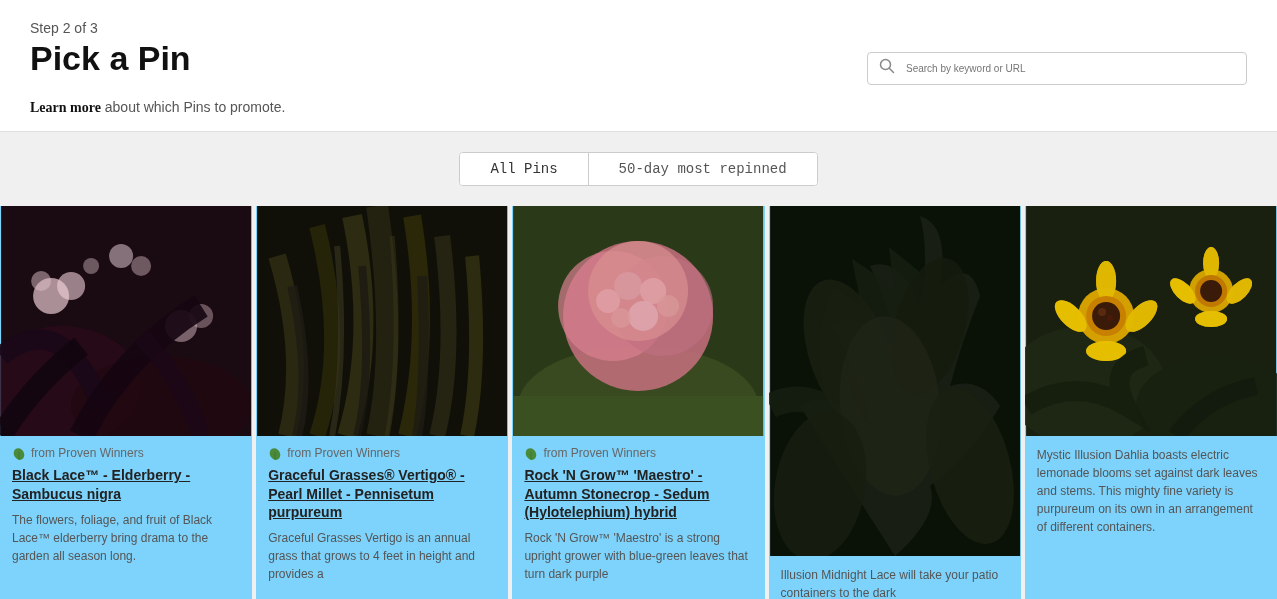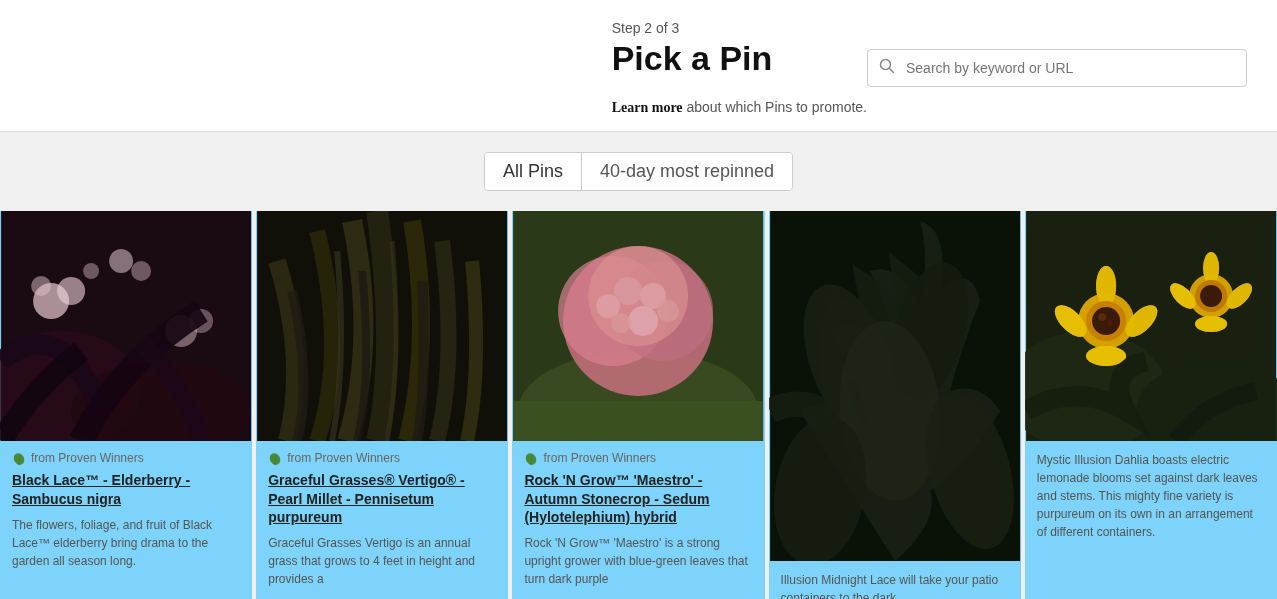--- a/index.html
+++ b/index.html
@@ -5,21 +5,21 @@
     * { margin: 0; padding: 0; box-sizing: border-box; }
     body { font-family: Arial, Helvetica, sans-serif; background: #fff; width: 1277px; }
 
     
     .header {
       padding: 20px 30px 15px 30px;
       background: #fff;
       border-bottom: 1px solid #e0e0e0;
       display: flex;
       align-items: center;
-      justify-content: flex-end;
+      justify-content: space-between;
     }
     .header-left {}
     .step-label {
       font-size: 14px;
       color: #555;
       margin-bottom: 4px;
     }
     .page-title {
       font-size: 34px;
       font-weight: bold;
@@ -47,47 +47,48 @@
       top: 50%;
       transform: translateY(-50%);
       color: #888;
       font-size: 16px;
     }
     .search-input {
       width: 100%;
       padding: 10px 10px 10px 38px;
       border: 1px solid #ccc;
       border-radius: 4px;
-      font-size: 14px;
+      font-size: 10px;
       color: #737373;
       outline: none;
     }
 
     
     .tabs-area {
       background: #f0f0f0;
       padding: 20px 0;
       display: flex;
       justify-content: center;
     }
     .tabs-container {
       display: flex;
       border: 1px solid #ccc;
       border-radius: 4px;
       overflow: hidden;
       background: #fff;
     }
     .tab {
-      padding: 8px 18px;
-      font-size: 18px;
+      padding: 8px 30px;
+      font-size: 14px;
       color: #555;
       cursor: pointer;
       background: #fff;
       border: none;
       border-right: 1px solid #ccc;
+      font-family: Liberation Mono, monospace;
     }
     .tab:last-child { border-right: none; }
     .tab.active {
       background: #fff;
       color: #333;
       font-weight: normal;
     }
 
     
     .pins-grid {
@@ -165,21 +166,21 @@
         <line x1="10.5" y1="10.5" x2="14.5" y2="14.5" stroke="#888" stroke-width="1.5" stroke-linecap="round"></line>
       </svg>
     </span>
     <input class="search-input" type="text" placeholder="Search by keyword or URL" style="">
   </div>
 </div>
 
 <div class="tabs-area">
   <div class="tabs-container">
     <button class="tab active">All Pins</button>
-    <button class="tab">40-day most repinned</button>
+    <button class="tab">50-day most repinned</button>
   </div>
 </div>
 
 <div class="pins-grid">
 
   <div class="pin-card">
     <div class="pin-image">
       <svg class="pin-svg" viewBox="0 0 250 230" xmlns="http://www.w3.org/2000/svg">
         <rect width="250" height="230" fill="#1a0a12"></rect>
 

